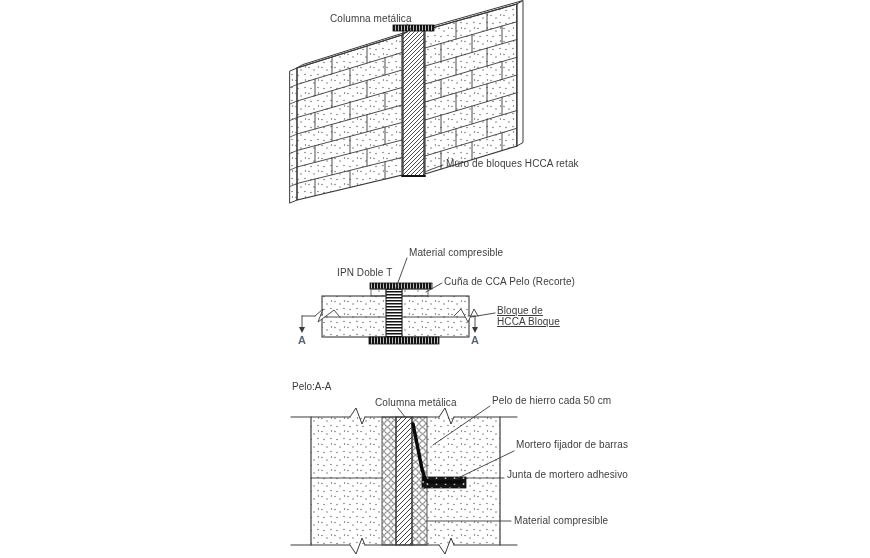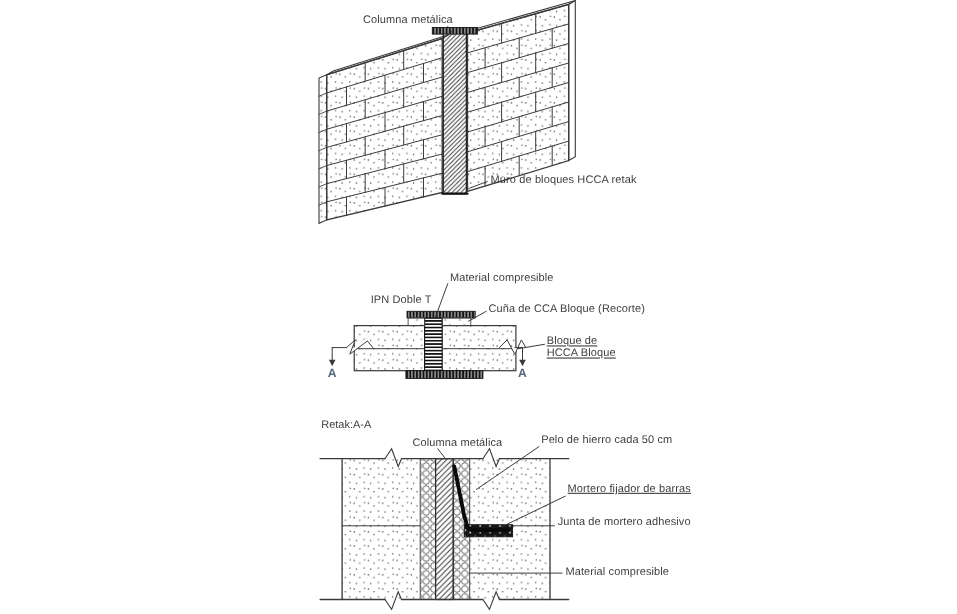--- a/index.html
+++ b/index.html
@@ -194,28 +194,28 @@
     <line x1="480" y1="451" x2="422" y2="479" stroke="#3a3a3a" stroke-width="0.9"></line>
     <line x1="477" y1="521" x2="393" y2="521" stroke="#3a3a3a" stroke-width="0.9"></line>
   </g>
 </svg>
 
 <div class="label" style="left:296px;top:13px;">Columna metálica</div>
 <div class="label" style="left:412px;top:158px;">Muro de bloques HCCA retak</div>
 
 <div class="label" style="left:375px;top:247px;">Material compresible</div>
 <div class="label" style="left:303px;top:267px;">IPN Doble T</div>
-<div class="label" style="left:410px;top:276px;">Cuña de CCA Bloque (Recorte)</div>
+<div class="label" style="left:410px;top:276px;">Cuña de CCA Pelo (Recorte)</div>
 <div class="label" style="left:463px;top:305px;text-decoration:underline;">
   <div>Bloque de</div>
   <div>HCCA Bloque</div>
 </div>
 <div class="marker" style="left:264px;top:334px;">A</div>
 <div class="marker" style="left:437px;top:334px;">A</div>
 
-<div class="title" style="left:258px;top:381px;">Retak:A-A</div>
+<div class="title" style="left:258px;top:381px;">Pelo:A-A</div>
 <div class="label" style="left:341px;top:397px;">Columna metálica</div>
 <div class="label" style="left:458px;top:395px;">Pelo de hierro cada 50 cm</div>
-<div class="label" style="left:482px;top:439px;text-decoration:underline;">Mortero fijador de barras</div>
+<div class="label" style="left:482px;top:439px;">Mortero fijador de barras</div>
 <div class="label" style="left:473px;top:469px;">Junta de mortero adhesivo</div>
 <div class="label" style="left:480px;top:515px;">Material compresible</div>
 
 </div>
 
 </body></html>

